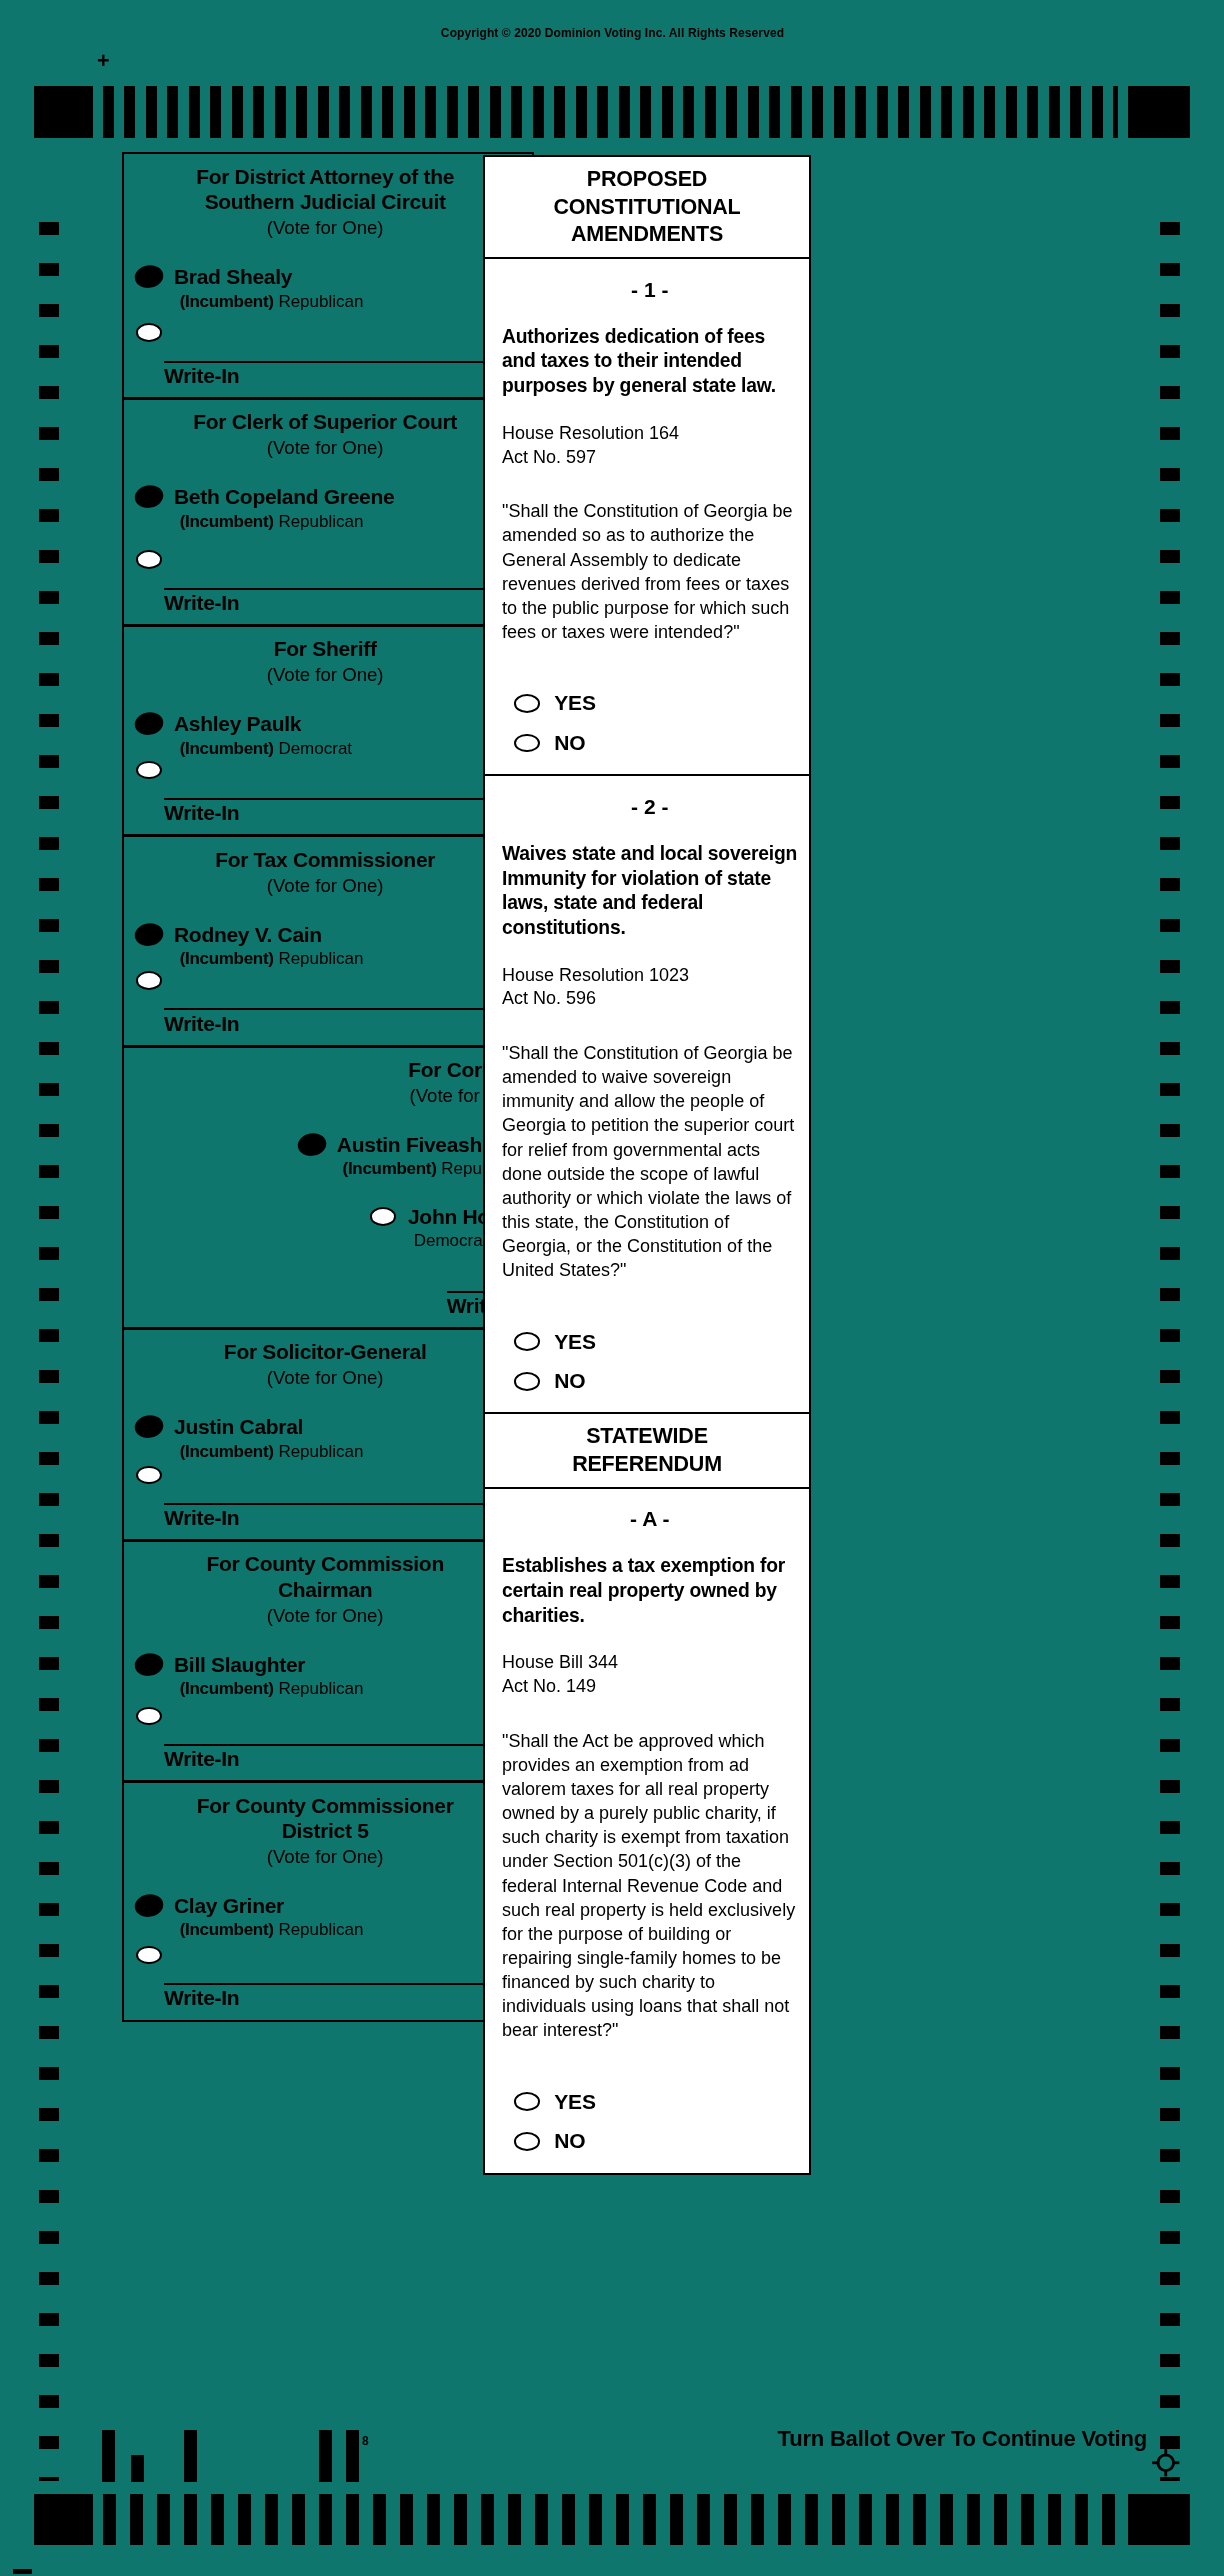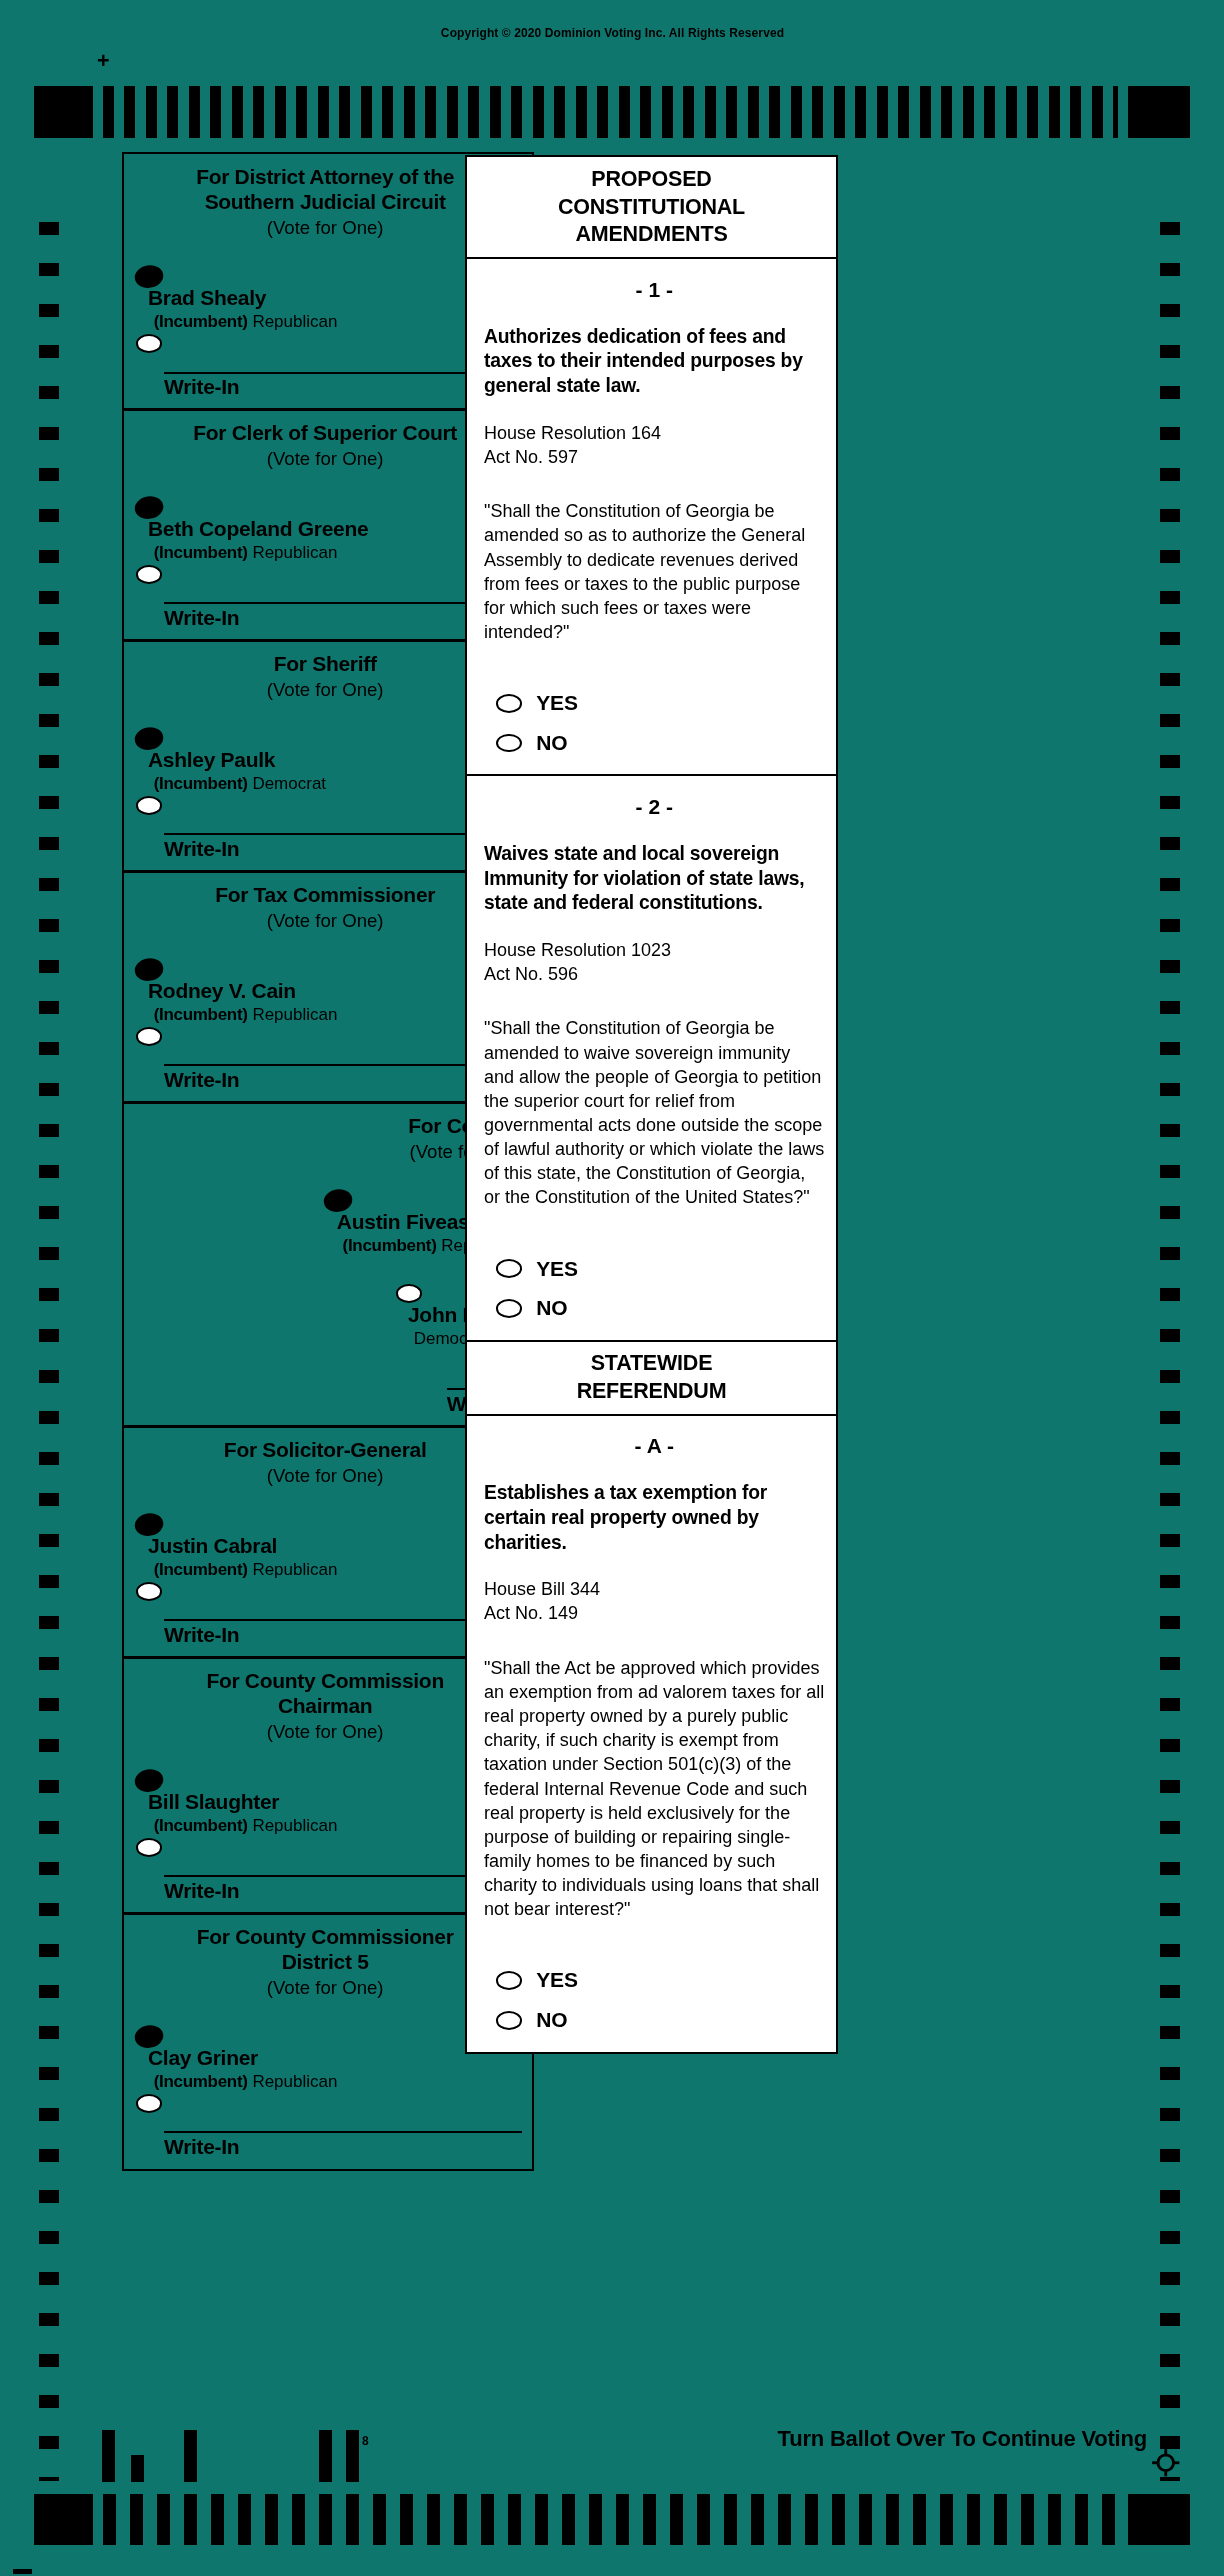--- a/index.html
+++ b/index.html
@@ -27,36 +27,36 @@
   .contests{position:absolute;left:122px;top:152px;width:412px;}
   .contest{box-sizing:border-box;border:2.9px solid #000;margin-top:-2.9px;
            display:flex;flex-direction:column;padding:7.2px 5.7px 7.2px 0;}
   .contest:first-child{margin-top:0;}
   .c1{min-height:248px;} .c2{min-height:230px;} .c3{min-height:198px;}
   .c4{min-height:211px;} .c5{min-height:279px;align-items:flex-end;} .c6{min-height:215px;}
   .c7{min-height:244px;} .c8{min-height:242px;}
   .ctitle{text-align:center;font-weight:bold;font-size:21px;line-height:1.2;
           letter-spacing:-0.3px;white-space:pre-line;margin-top:2.9px;}
   .cinstr{text-align:center;font-size:18.6px;margin-top:2.9px;}
-  .option{display:flex;align-items:flex-start;padding-left:12px;flex-direction:column;}
+  .option{display:flex;align-items:flex-start;padding-left:12px;}
   .cand{margin-top:26px;}
   .oval{flex:0 0 auto;width:26px;height:18.6px;border:2.1px solid #000;border-radius:50%;
         margin-top:2.1px;box-sizing:border-box;background:#fff;}
   .option[data-selected="true"] .oval{background:#000;transform:rotate(-10deg) scale(1.1,1.18);}
   .ctext{margin-left:12px;}
   .cname{display:block;font-weight:bold;font-size:21px;letter-spacing:-0.3px;line-height:1.15;}
   .cparty{display:block;font-size:17px;margin-left:5.7px;margin-top:2.1px;}
   .cparty b{letter-spacing:-0.3px;}
   .wioval{margin-top:auto;margin-bottom:18.6px;}
   .writein{margin:0 4.3px 2.9px 40px;}
   .wline{border-top:2.9px solid #000;}
   .wlabel{font-weight:bold;font-size:21px;letter-spacing:-0.3px;padding-top:1.4px;}
 
   
-  .measures{position:absolute;left:465px;top:155px;width:373px;}
+  .measures{position:absolute;left:483px;top:155px;width:328px;}
   .mbox{box-sizing:border-box;border:2.9px solid #000;margin-top:-2.9px;background:#fff;}
   .mbox:first-child{margin-top:0;}
   .mhead{display:flex;align-items:center;justify-content:center;text-align:center;
          font-weight:bold;font-size:21.5px;line-height:1.3;white-space:pre-line;
          letter-spacing:-0.2px;padding:8.6px 7.2px;}
   .mhead-amend{min-height:99px;}
   .mhead-ref{min-height:68px;}
   .measure{padding:7.2px 11.5px 20px 17px;display:flex;flex-direction:column;}
   .m1{min-height:462px;} .m2{min-height:534px;} .ra{min-height:569px;}
   .mnum{text-align:center;font-weight:bold;font-size:21px;margin:11.5px 0 23px;}

